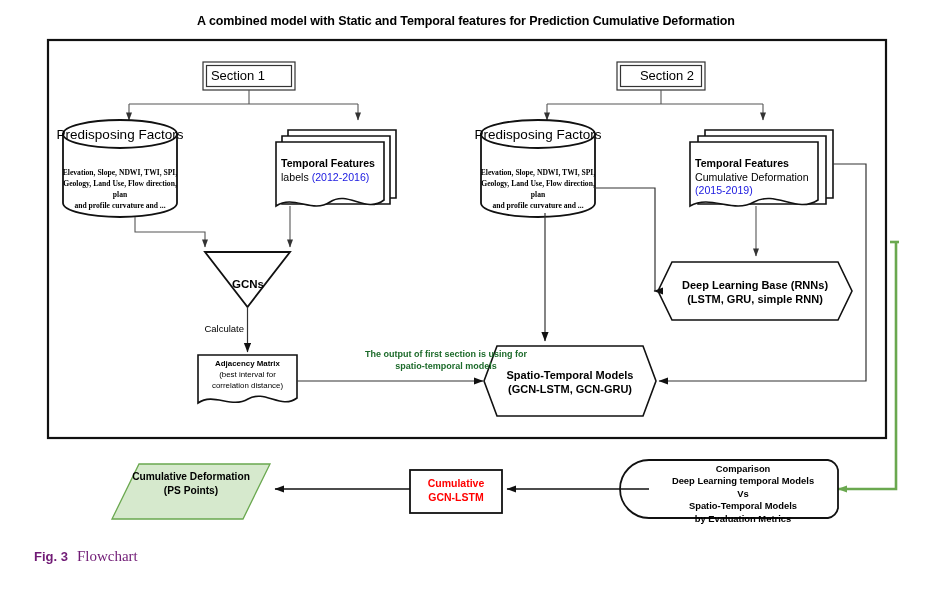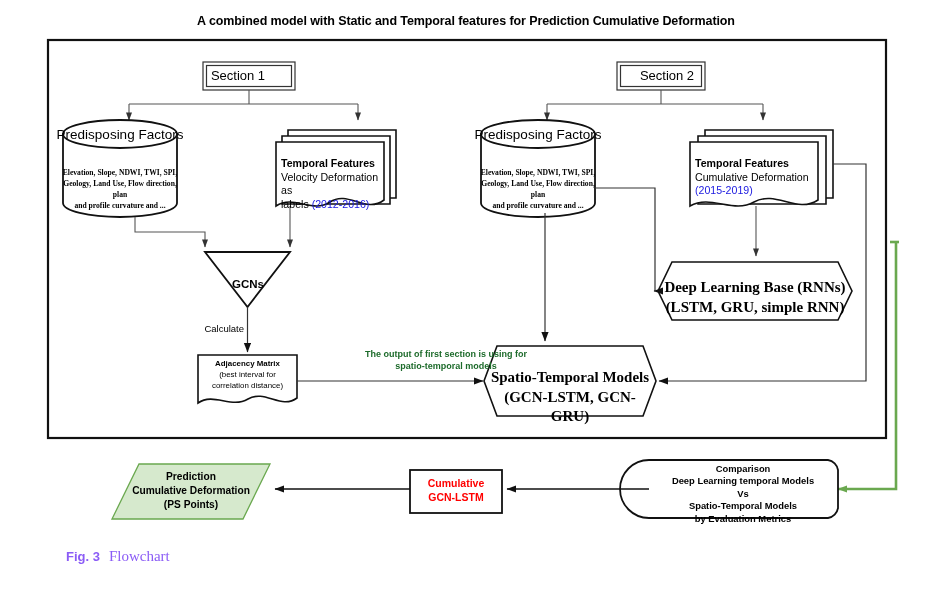--- a/index.html
+++ b/index.html
@@ -7,36 +7,36 @@
   #stage{position:absolute;left:0;top:0;width:932px;height:594px;}
   #svg{position:absolute;left:0;top:0;width:932px;height:594px;}
   .lbl{position:absolute;text-align:center;pointer-events:none;}
   .title{
     position:absolute;left:0;top:14px;width:932px;text-align:center;
     font-family:"Liberation Sans",sans-serif;font-weight:bold;font-size:12.5px;color:#000;
     letter-spacing:-0.1px;
   }
   .caption{
     position:absolute;left:34px;top:548px;
-    font-family:"Liberation Serif",serif;font-size:14.5px;color:#8b5cf6;margin-left:32px;
+    font-family:"Liberation Serif",serif;font-size:14.5px;color:#701a75;
   }
   .caption b{font-family:"Liberation Sans",sans-serif;font-weight:bold;font-size:13px;}
   .caption span.cap-txt{font-family:"Liberation Serif",serif;font-weight:normal;margin-left:9px;font-size:15px;}
   .sec-lbl{font-family:"Liberation Sans",sans-serif;font-size:13px;color:#000;}
   .cyl-title{font-family:"Liberation Sans",sans-serif;font-size:13.5px;color:#000;}
   .cyl-body{font-family:"Liberation Serif",serif;font-weight:bold;font-size:7.6px;line-height:1.45;color:#000;}
   .doc-txt{font-family:"Liberation Sans",sans-serif;font-size:10.6px;line-height:1.28;color:#000;text-align:left;}
   .doc-txt .b{font-weight:bold;}
   .doc-txt .blue{color:#1a18e0;}
   .gcn-lbl{font-family:"Liberation Sans",sans-serif;font-weight:bold;font-size:11.5px;color:#000;}
   .calc-lbl{font-family:"Liberation Sans",sans-serif;font-size:9.5px;color:#000;}
   .adj-txt{font-family:"Liberation Sans",sans-serif;font-size:7.9px;line-height:1.42;color:#000;}
   .adj-txt .b{font-weight:bold;}
   .green-note{font-family:"Liberation Sans",sans-serif;font-weight:bold;font-size:9px;line-height:1.35;color:#1d6b2b;padding-left:48px;}
-  .hex-txt{font-family:Liberation Serif, serif;font-weight:bold;font-size:15px;line-height:1.3;color:#000;}
+  .hex-txt{font-family:Liberation Sans, sans-serif;font-weight:bold;font-size:11px;line-height:1.3;color:#000;}
   .para-txt{font-family:"Liberation Sans",sans-serif;font-weight:bold;font-size:10.2px;line-height:1.38;color:#000;}
   .sel-txt{font-family:"Liberation Sans",sans-serif;font-weight:bold;font-size:10.5px;line-height:1.32;color:#ff0000;}
   .cmp-txt{font-family:"Liberation Sans",sans-serif;font-weight:bold;font-size:9.4px;line-height:1.32;color:#000;}
 </style>
 </head>
 <body>
 
 <div id="stage">
 
   <div class="title">A combined model with Static and Temporal features for Prediction Cumulative Deformation</div>
@@ -181,21 +181,20 @@
 
   <div class="lbl cyl-title" style="left:474px;top:127px;width:128px;">Predisposing Factors</div>
   <div class="lbl cyl-body" style="left:474px;top:167px;width:128px;">
     <div>Elevation, Slope, NDWI, TWI, SPI,</div>
     <div>Geology, Land Use, Flow direction, plan</div>
     <div>and profile curvature and ...</div>
   </div>
 
   <div class="lbl doc-txt" style="left:281px;top:157px;width:104px;">
     <div class="b">Temporal Features</div>
-    <div>Velocity Deformation as</div>
     <div><span>labels </span><span class="blue">(2012-2016)</span></div>
   </div>
 
   <div class="lbl doc-txt" style="left:695px;top:157px;width:124px;">
     <div class="b">Temporal Features</div>
     <div>Cumulative Deformation</div>
     <div><span></span><span class="blue">(2015-2019)</span></div>
   </div>
 
   <div class="lbl gcn-lbl" style="left:208px;top:270px;width:80px;margin-top:8px;">GCNs</div>
@@ -217,21 +216,20 @@
     <div>Deep Learning Base (RNNs)</div>
     <div>(LSTM, GRU, simple RNN)</div>
   </div>
 
   <div class="lbl hex-txt" style="left:488px;top:368px;width:164px;">
     <div>Spatio-Temporal Models</div>
     <div>(GCN-LSTM, GCN-GRU)</div>
   </div>
 
   <div class="lbl para-txt" style="left:112px;top:470px;width:158px;">
-    <div>Prediction</div>
     <div>Cumulative Deformation</div>
     <div>(PS Points)</div>
   </div>
 
   <div class="lbl sel-txt" style="left:410px;top:477px;width:92px;">
     <div>Cumulative</div>
     <div>GCN-LSTM</div>
   </div>
 
   <div class="lbl cmp-txt" style="left:652px;top:463px;width:182px;">

